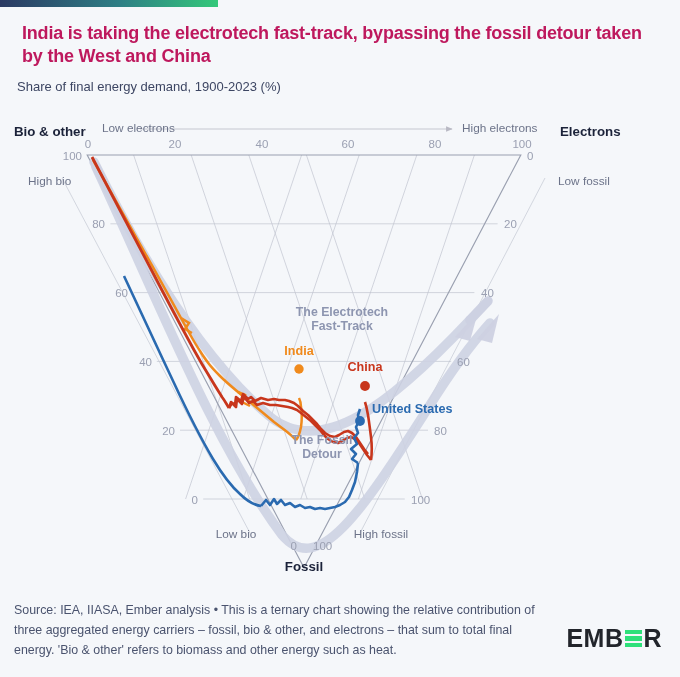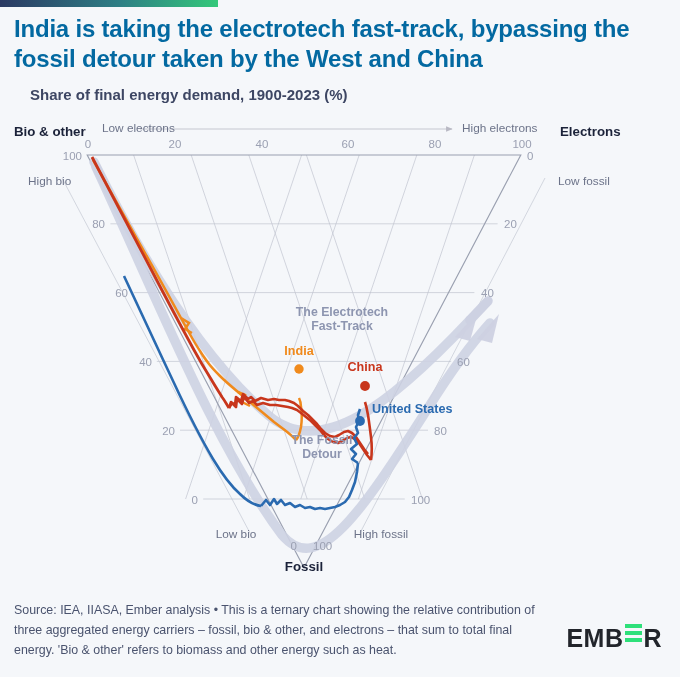--- a/index.html
+++ b/index.html
@@ -10,35 +10,35 @@
     color:#1b2239;
     overflow:hidden;
     position:relative;
   }
   .accent-bar{
     position:absolute;top:0;left:0;width:218px;height:7px;
     background:linear-gradient(90deg,#2b3a63 0%,#2e7f85 55%,#34c87a 100%);
   }
   .header{position:absolute;top:14px;left:14px;right:14px;}
   .title{
-    font-size:24px;font-weight:bold;line-height:1.27;
-    color:#0369a1;letter-spacing:-0.2px;margin:0;
+    font-size:18px;font-weight:bold;line-height:1.27;
+    color:#be185d;letter-spacing:-0.2px;margin:8px;
   }
   .subtitle{
-    font-size:15px;color:#3d4663;margin:11px 0 0 16px;font-weight:bold;
+    font-size:13px;color:#3d4663;margin:11px 0 0 3px;font-weight:normal;
   }
   .chart-wrap{position:absolute;top:115px;left:0;width:680px;height:465px;}
   .chart-svg{display:block;}
   .footer{
     position:absolute;left:14px;top:588px;width:530px;
     font-size:12.4px;line-height:1.62;color:#4a536e;margin-top:12px;
   }
   .ember-logo{
     position:absolute;right:18px;top:624px;
-    display:flex;align-items:flex-start;
+    display:flex;align-items:center;
     font-size:25px;font-weight:bold;letter-spacing:0.5px;color:#22252b;
   }
   .ember-e-bars{
     display:inline-flex;flex-direction:column;justify-content:center;
     gap:2.6px;width:17px;margin:0 1.5px;
   }
   .ember-e-bars i{display:block;height:4.2px;background:#2ee07a;width:100%;}
 </style>
 </head>
 <body>

